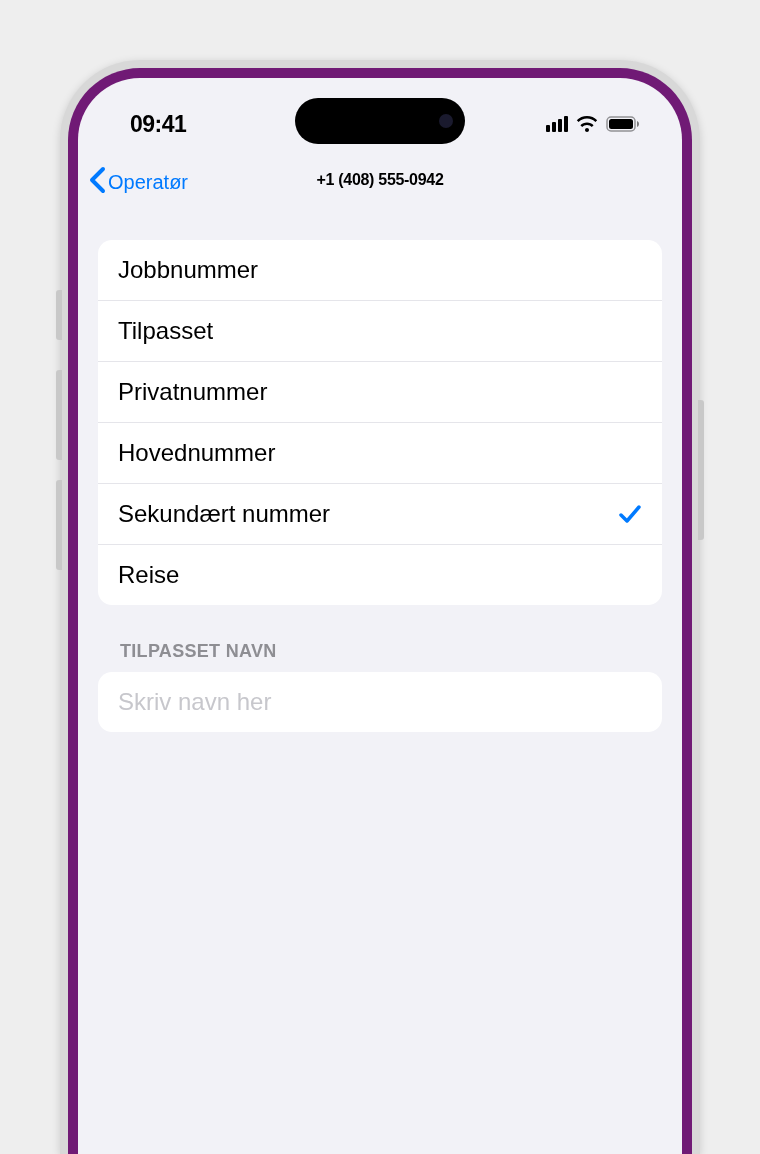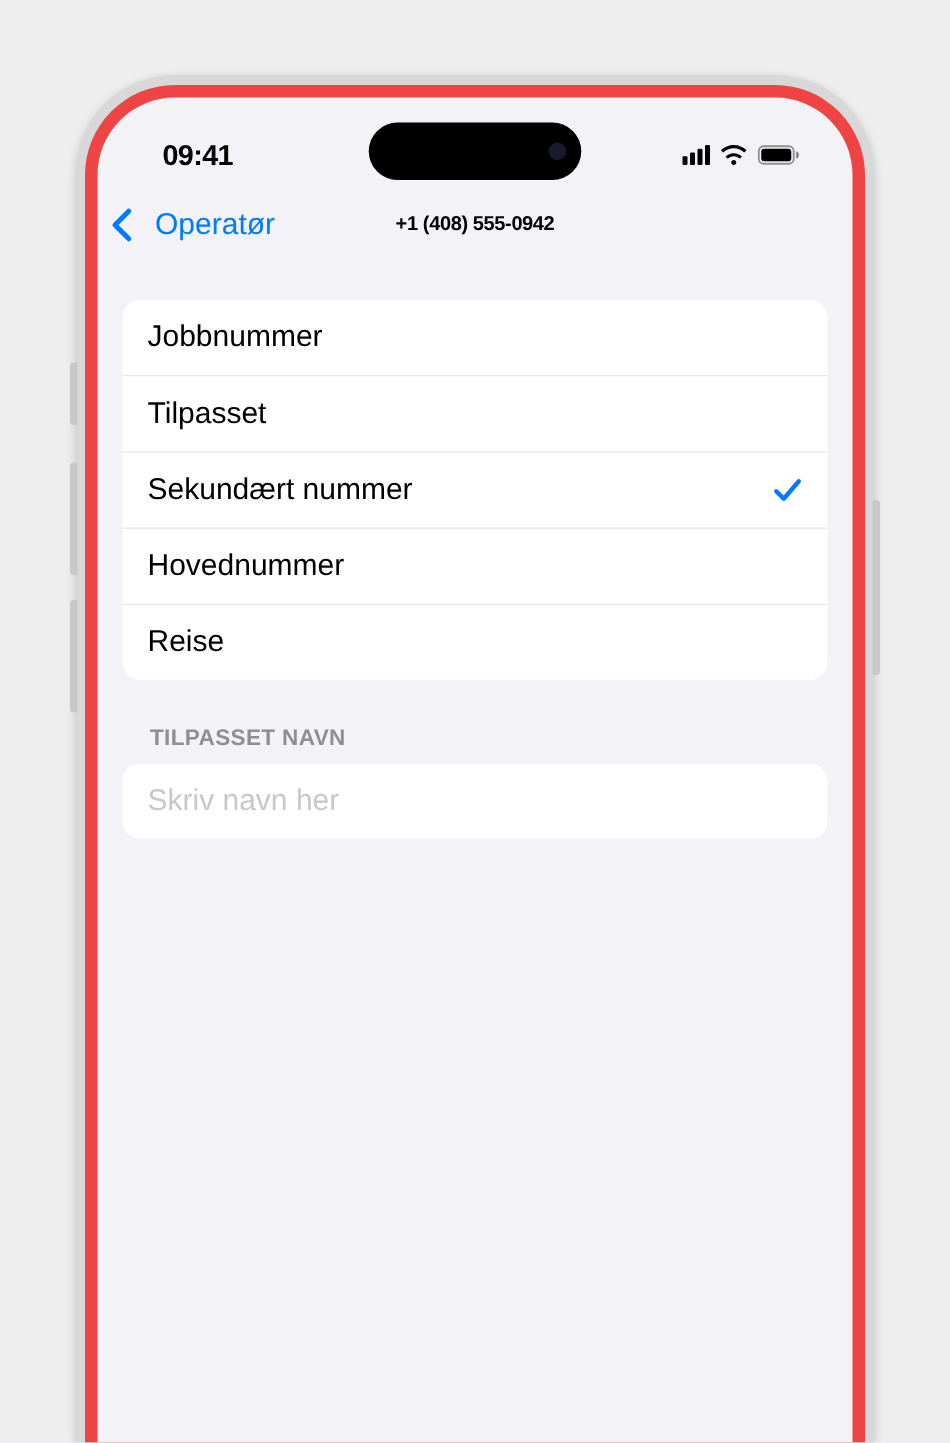--- a/index.html
+++ b/index.html
@@ -23,21 +23,21 @@
       width: 640px;
       margin-top: 60px;
       background: #d8d8d8;
       border-radius: 80px 80px 0 0;
       padding: 8px 8px 0 8px;
       position: relative;
       box-shadow: 0 2px 8px rgba(0,0,0,0.15);
     }
     
     .phone-inner-frame {
-      background: #ef4444;
+      background: #701a75;
       border-radius: 72px 72px 0 0;
       padding: 10px 10px 0 10px;
     }
     
     .screen {
       background: #f2f2f7;
       border-radius: 62px 62px 0 0;
       min-height: 1076px;
       overflow: hidden;
       position: relative;
@@ -113,24 +113,24 @@
     
     .nav-bar {
       display: flex;
       align-items: center;
       padding: 18px 20px 18px 10px;
       position: relative;
     }
     
     .back-button {
       display: flex;
-      align-items: center;
+      align-items: flex-end;
       color: #007aff;
-      font-size: 24px;
-      gap: 18px;
+      font-size: 20px;
+      gap: 2px;
       cursor: pointer;
     }
     
     .back-chevron svg {
       display: block;
     }
     
     .nav-title {
       position: absolute;
       left: 50%;
@@ -299,31 +299,34 @@
       <div class="content">
 
         <div class="list-group">
           <div class="list-item">
             <span>Jobbnummer</span>
           </div>
           <div class="list-item">
             <span>Tilpasset</span>
           </div>
           <div class="list-item">
+            <span>Privatnummer</span>
+          </div>
+          <div class="list-item">
+            <span>Hovednummer</span>
+          </div>
+          <div class="list-item">
             <span>Sekundært nummer</span>
             <span class="checkmark">
               <svg width="24" height="22" viewBox="0 0 24 22" fill="none">
                 <path d="M3 12L9 18L21 4" stroke="#007aff" stroke-width="3.5" stroke-linecap="round" stroke-linejoin="round"></path>
               </svg>
             </span>
           </div>
           <div class="list-item">
-            <span>Hovednummer</span>
-          </div>
-          <div class="list-item">
             <span>Reise</span>
           </div>
         </div>
 
         <div class="section-header">Tilpasset navn</div>
 
         <div class="input-group">
           <input type="text" class="text-input" placeholder="Skriv navn her" style="">
         </div>
 

